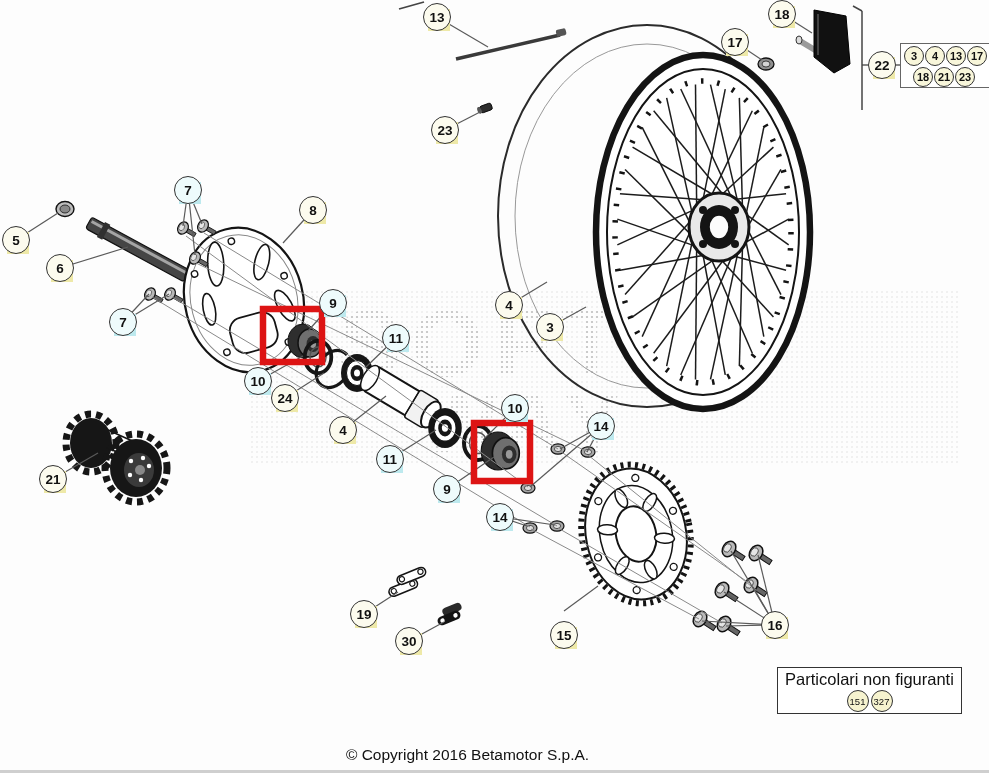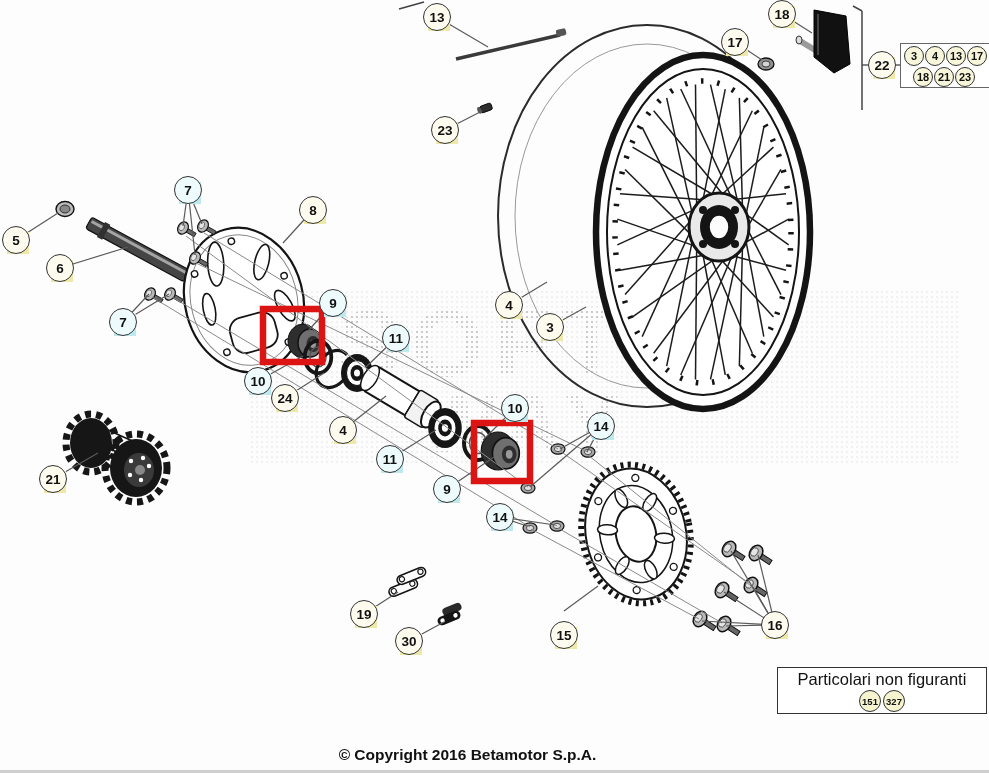--- a/index.html
+++ b/index.html
@@ -20,27 +20,27 @@
   .callout.yellow .ring{background:#fcfbee;}
   .callout.cyan .ring{background:#eefbfc;}
   
   #legend-box{position:absolute;left:900px;top:43px;width:96px;height:45px;border:1.5px solid #666;background:#fff;
     box-sizing:border-box;padding:2px 0 0 3px;}
   .lrow{display:flex;gap:1px;height:20px;}
   .lrow+.lrow{margin-top:1px;margin-left:9px;}
   .lcirc{width:20px;height:20px;border:1.3px solid #333;border-radius:50%;background:#f8f6da;box-sizing:border-box;
     display:flex;align-items:center;justify-content:center;font-size:11px;font-weight:bold;color:#111;}
   
-  #notshown-box{position:absolute;left:777px;top:667px;width:210px;height:47px;border:1.6px solid #333;background:#fff;
+  #notshown-box{position:absolute;left:777px;top:667px;width:185px;height:47px;border:1.6px solid #333;background:#fff;
     box-sizing:border-box;text-align:center;}
   #notshown-label{font-size:16.5px;color:#111;margin-top:2px;}
   #notshown-nums{display:flex;justify-content:center;gap:2px;margin-top:1px;}
   .ncirc{width:22px;height:22px;border:1.3px solid #333;border-radius:50%;background:#f6f3cf;box-sizing:border-box;
-    display:flex;align-items:center;justify-content:center;font-size:9.5px;font-weight:bold;color:#111;}
-  #copyright{position:absolute;left:0;top:746px;width:935px;text-align:center;font-size:15.5px;font-weight:bold;color:#111;}
+    display:flex;align-items:center;justify-content:center;font-size:9.5px;font-weight:normal;color:#111;}
+  #copyright{position:absolute;left:0;top:746px;width:935px;text-align:center;font-size:15.5px;font-weight:normal;color:#111;}
   #bottom-strip{position:absolute;left:0;top:770px;width:989px;height:3px;background:#cfcfcf;}
 </style>
 </head>
 <body>
 
 <div id="stage">
 
 <svg id="art" width="989" height="773" viewBox="0 0 989 773">
   <defs>
     <pattern id="ht" width="5" height="5" patternUnits="userSpaceOnUse">

